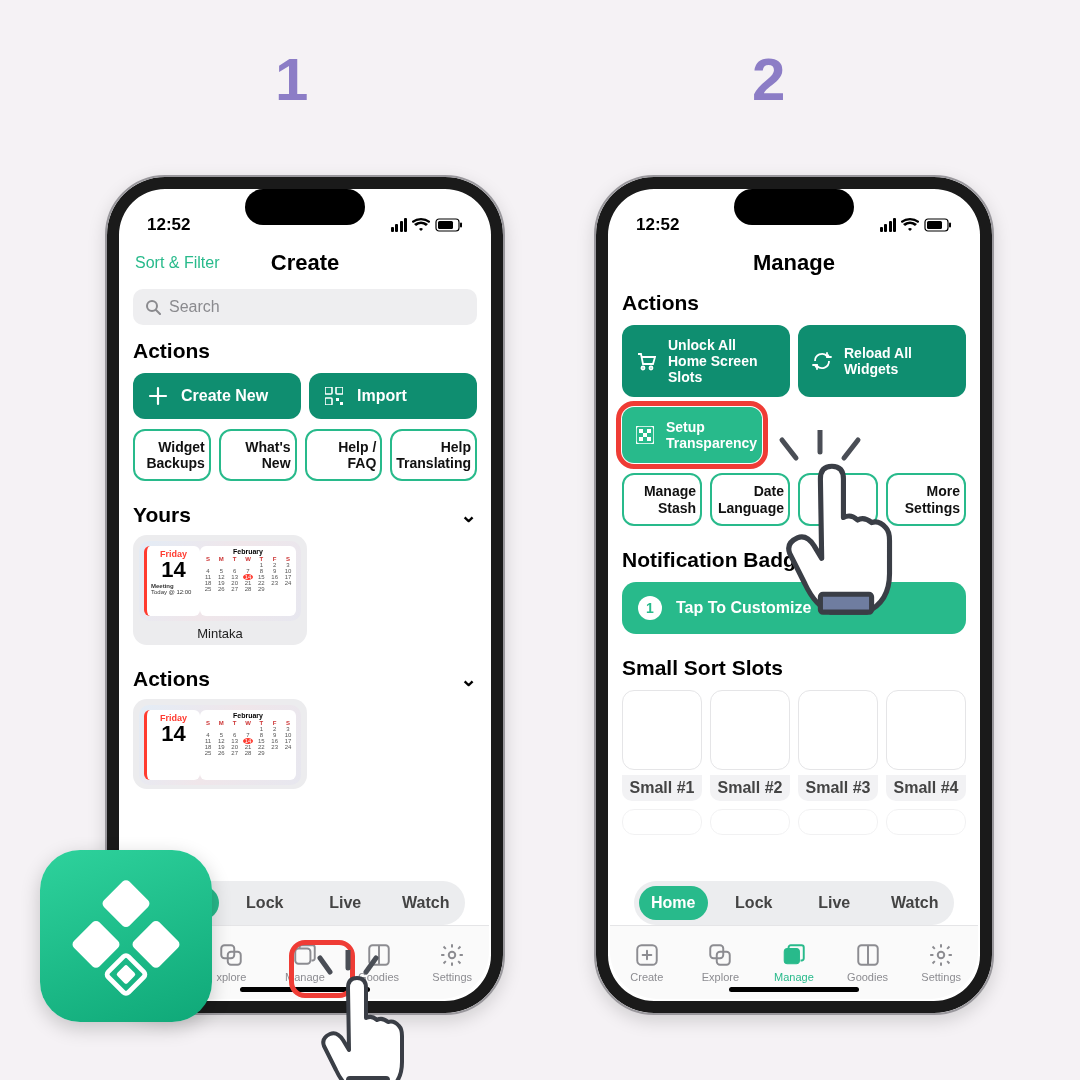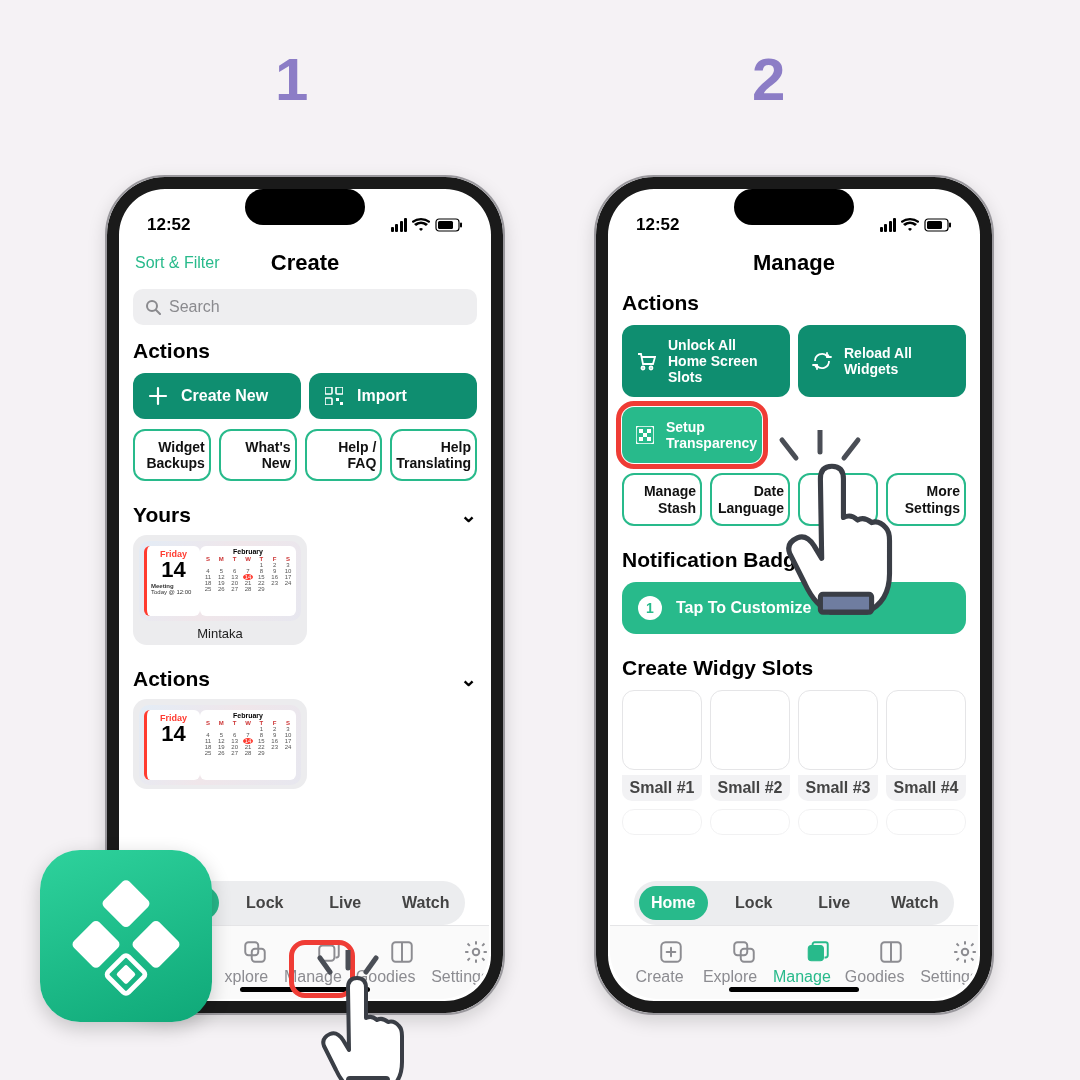--- a/index.html
+++ b/index.html
@@ -62,21 +62,21 @@
   .cal .wrow{display:flex;justify-content:space-between;}
   .cal .wrow span{width:10px;text-align:center;}
   .cal .today{background:var(--red);color:#fff;border-radius:50%;}
   .wcard .wname{font-size:13px;margin-top:5px;color:#222;}
   
   .tabrow{position:absolute;bottom:74px;left:24px;right:24px;display:flex;background:#ecedef;border-radius:22px;padding:5px;gap:12px;font-size:16px;font-weight:600;}
   .tabrow span{flex:1;text-align:center;padding:8px 0;border-radius:18px;color:#444;}
   .tabrow span.on{background:var(--accent2);color:#fff;}
   
   .nav{position:absolute;bottom:0;left:0;right:0;height:74px;border-top:1px solid #e5e5e7;display:flex;background:#fafafa;}
-  .nav .itm{flex:1;display:flex;flex-direction:column;align-items:flex-end;justify-content:center;gap:3px;font-size:16px;color:var(--gray-mid);}
+  .nav .itm{flex:1;display:flex;flex-direction:column;align-items:center;justify-content:center;gap:3px;font-size:11px;color:var(--gray-mid);}
   .nav .itm svg{width:26px;height:26px;}
   .nav .itm.on{color:var(--accent2);}
   .nav .itm.on svg{fill:var(--accent2);stroke:var(--accent2);}
   .homebar{position:absolute;bottom:7px;left:50%;transform:translateX(-50%);width:130px;height:5px;border-radius:3px;background:#000;z-index:6;}
   .hl-wrap{position:relative;display:inline-block;}
   .hl-wrap .hl-box{position:absolute;inset:-6px;border:5px solid #ef3c35;border-radius:18px;pointer-events:none;}
   .fullbtn{display:flex;align-items:center;gap:14px;background:var(--accent2);color:#fff;border-radius:14px;padding:14px 16px;font-size:16px;font-weight:600;margin-top:6px;}
   .numcirc{width:24px;height:24px;border-radius:50%;background:#fff;color:var(--accent2);display:flex;align-items:center;justify-content:center;font-weight:700;font-size:14px;}
   .slots{display:flex;gap:8px;margin-top:8px;}
   .slot{flex:1;}
@@ -439,21 +439,21 @@
 Language</div>
       <div class="pill" style="white-space:pre-line"></div>
       <div class="pill" style="white-space:pre-line">More
 Settings</div>
     </div>
     <div class="sectitle" style="margin-top:22px">Notification Badge</div>
     <div class="fullbtn">
       <span class="numcirc">1</span>
       <span>Tap To Customize</span>
     </div>
-    <div class="sectitle" style="margin-top:22px">Create Widgy Slots</div>
+    <div class="sectitle" style="margin-top:22px">Small Sort Slots</div>
     <div class="slots">
       <div class="slot">
             <div class="sq"></div>
             <div class="sl">Small #1</div>
           </div>
       <div class="slot">
             <div class="sq"></div>
             <div class="sl">Small #2</div>
           </div>
       <div class="slot">

